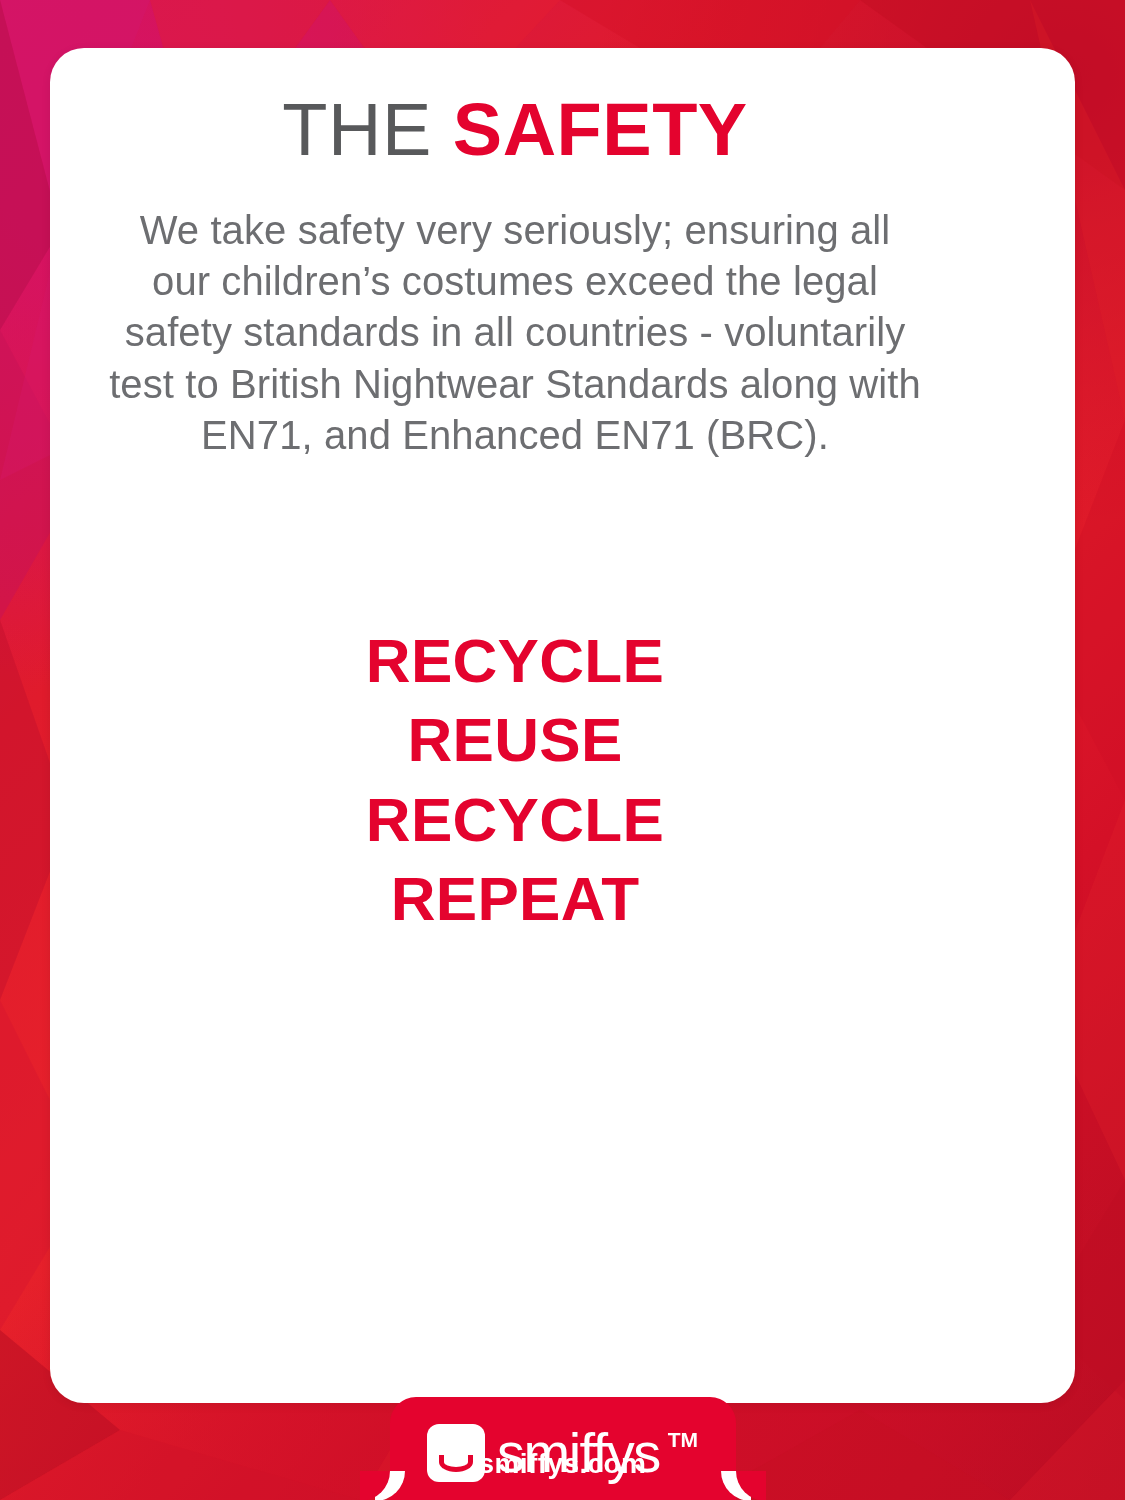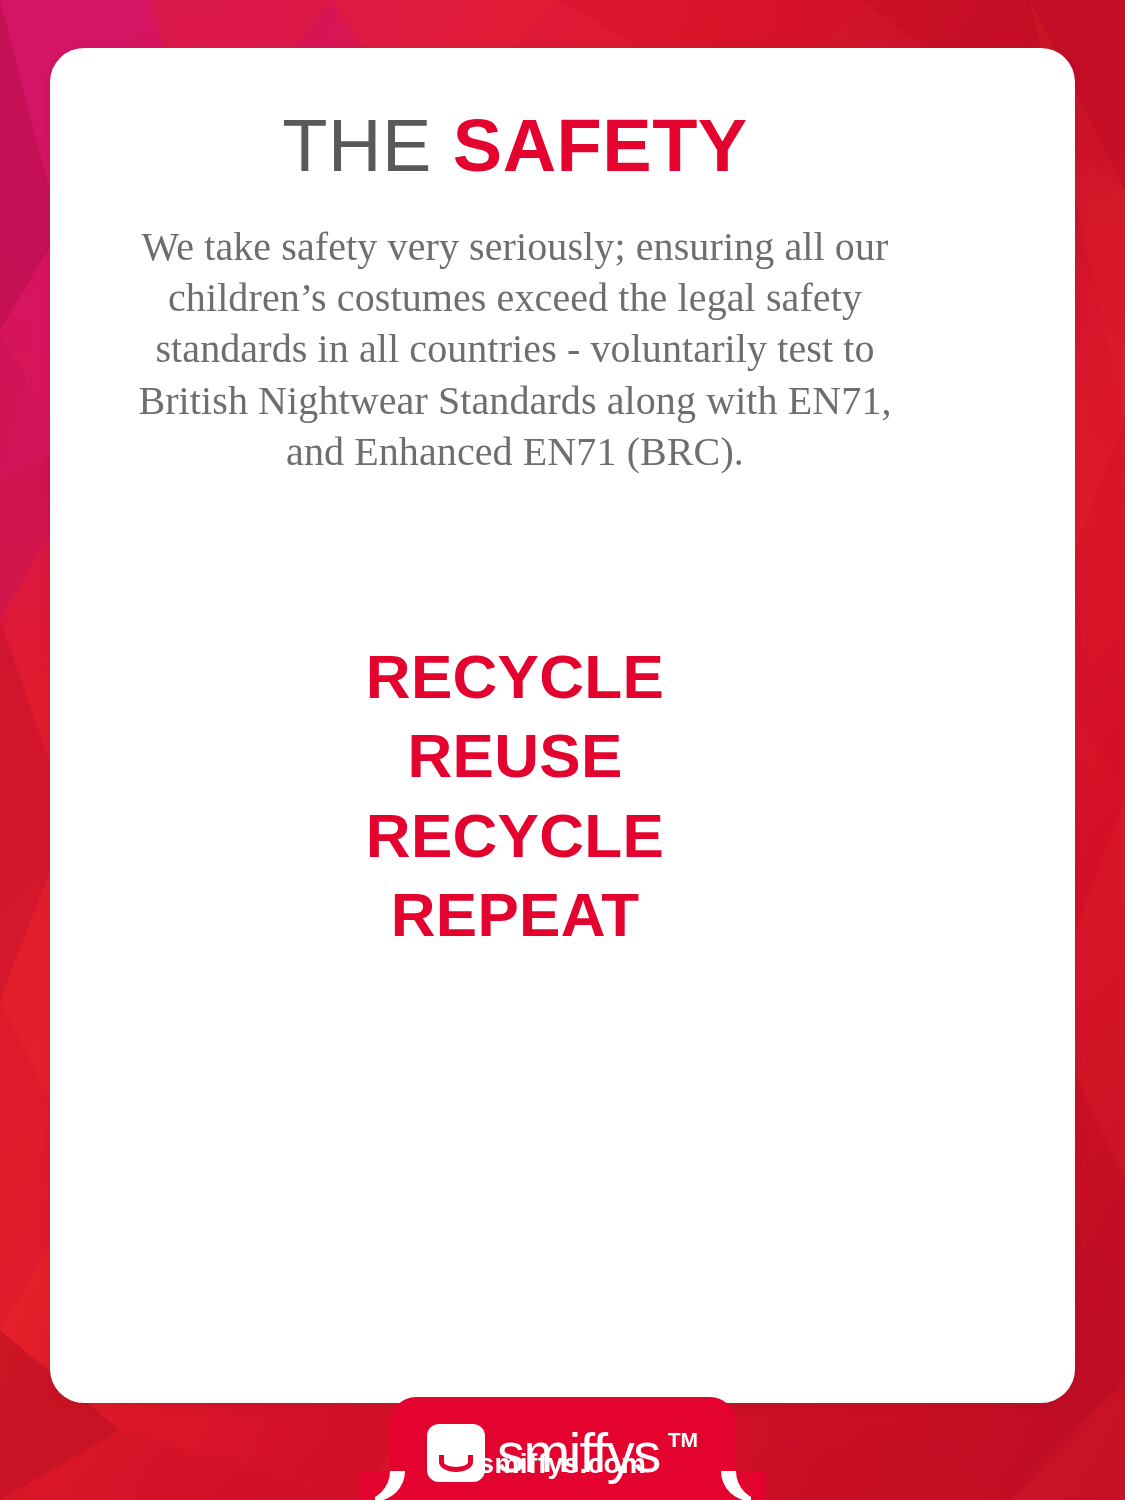--- a/index.html
+++ b/index.html
@@ -41,21 +41,21 @@
     width: 1025px;
     height: 1355px;
     background: #ffffff;
     border-radius: 34px;
     box-shadow: 0 2px 10px rgba(0,0,0,0.08);
   }
 
   .content {
     position: absolute;
     left: 0;
-    top: 16px;
+    top: 0;
     width: 930px;
     box-sizing: border-box;
     padding: 0 58px;
     text-align: center;
   }
 
   h1.section-title {
     margin: 0;
     font-weight: 400;
     color: #58595b;
@@ -76,21 +76,20 @@
     padding-top: 0;
   }
 
   p.body-copy {
     margin: 0;
     color: #6d6e71;
     font-size: 40px;
     line-height: 1.28;
     font-weight: 400;
     letter-spacing: 0.1px;
-    font-family: Liberation Serif, serif;
   }
 
   .block-safety-copy {
     padding-top: 38px;
   }
   .block-sustain-copy {
     padding-top: 42px;
   }
 
   .slogan {

